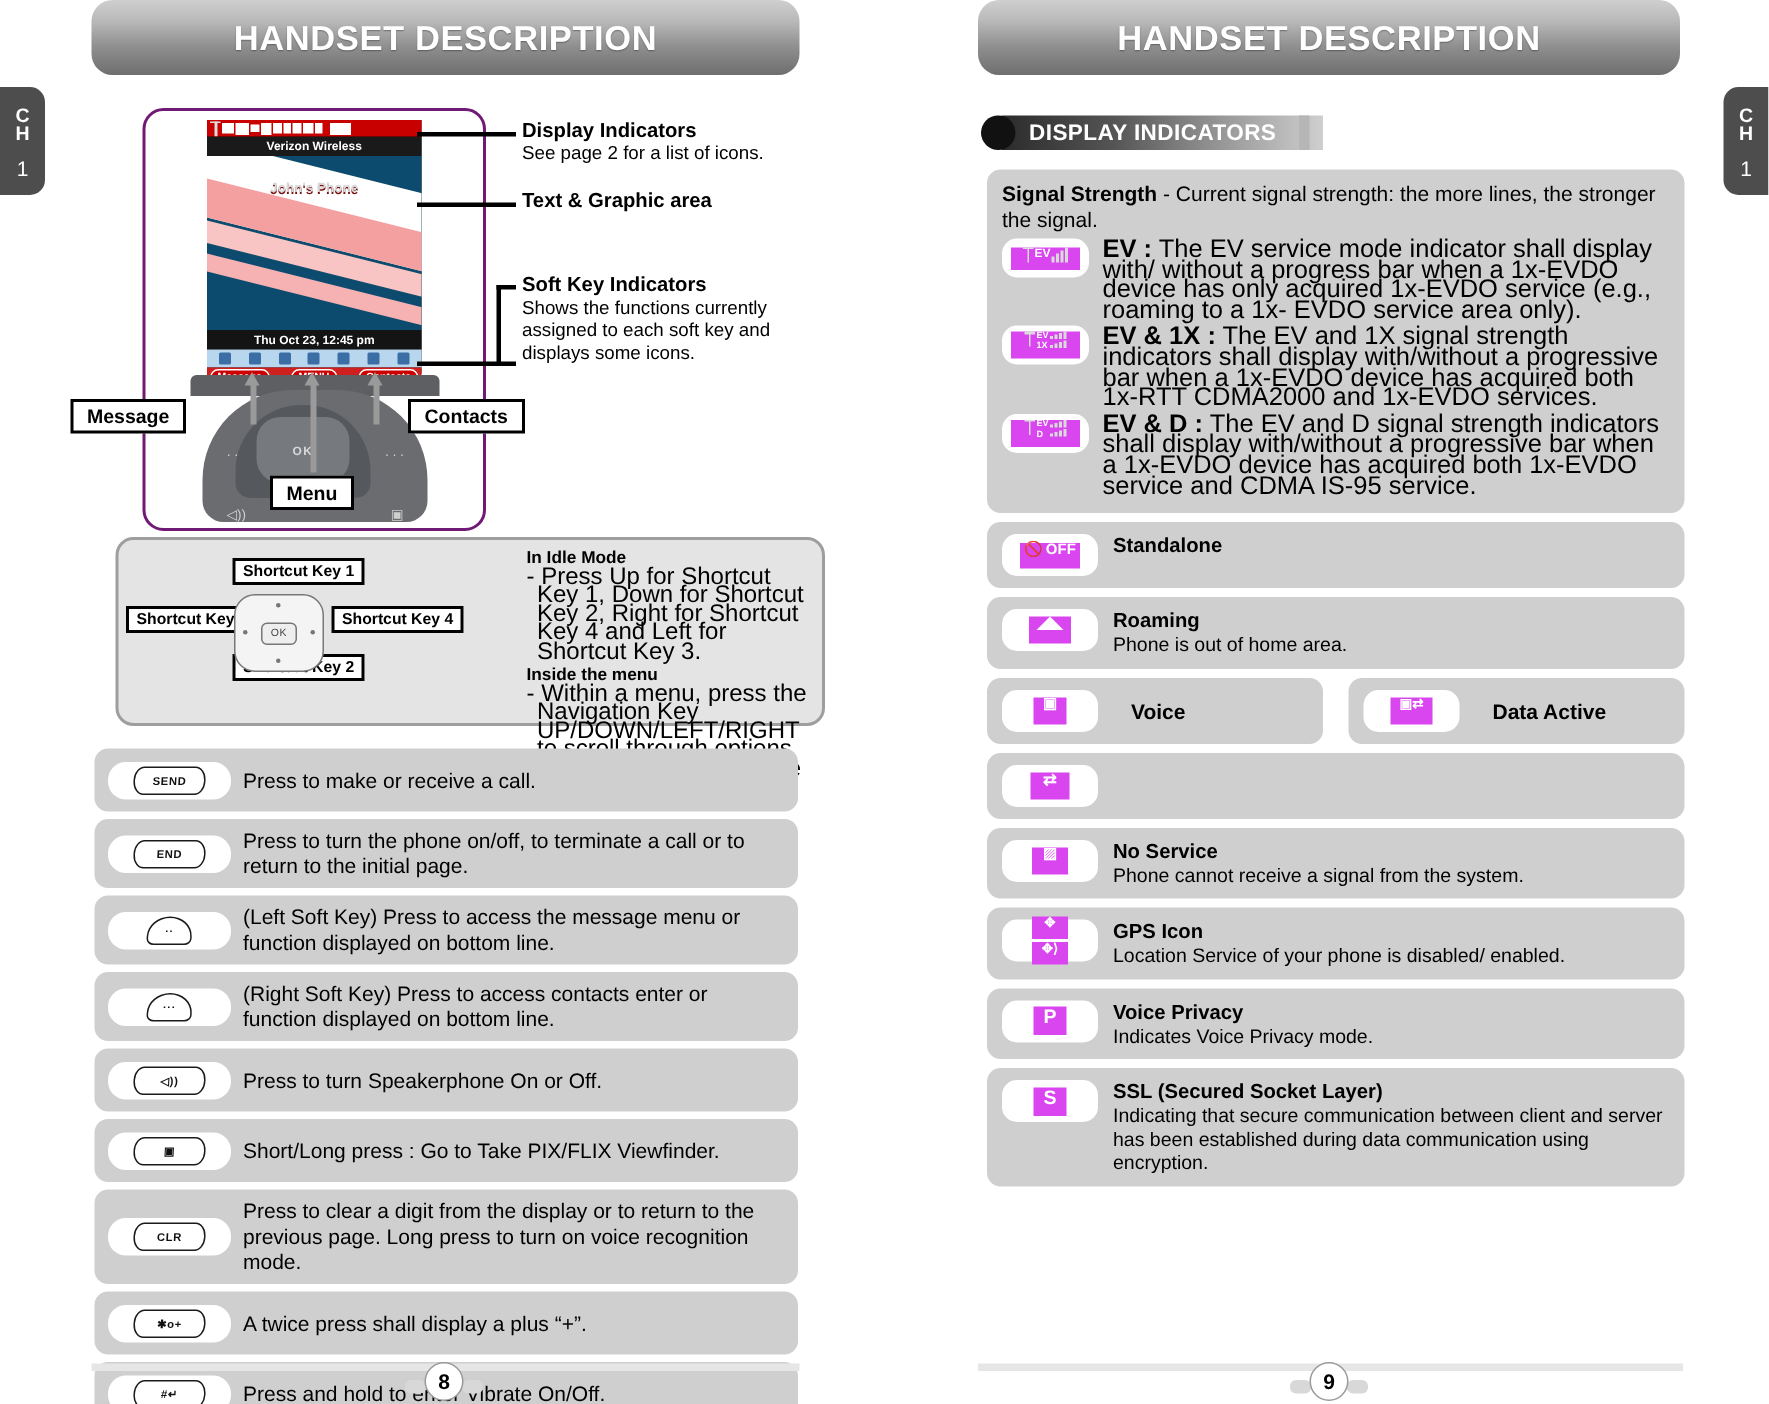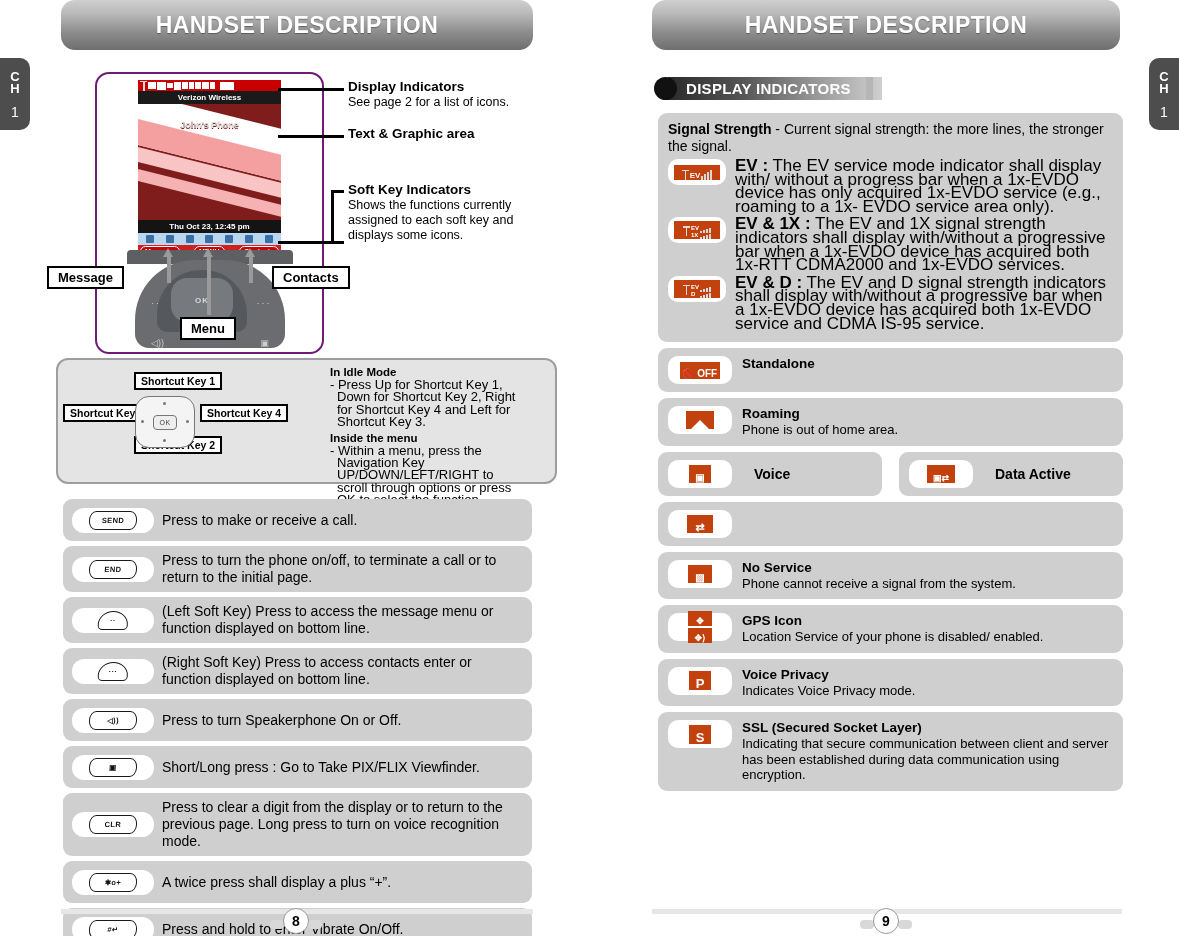--- a/index.html
+++ b/index.html
@@ -42,21 +42,21 @@
   }
   .phone-screen{position:absolute;left:41px;top:6px;width:143px;height:169px;background:#000;}
   .statusbar{height:11px;background:#c80000;position:relative;overflow:hidden;}
   .statusbar .sb-icons{
     display:flex;align-items:center;gap:1px;height:11px;padding-left:2px;
     font-size:7px;color:#fff;letter-spacing:0px;line-height:11px;white-space:nowrap;
   }
   .sb-blk{background:#fff;display:inline-block;}
   .carrier{height:13px;background:#1a1a1a;color:#fff;font-size:8px;font-weight:bold;
     display:flex;align-items:center;justify-content:center;}
-  .wallpaper{height:116px;position:relative;overflow:hidden;background:#7f1d1d;}
+  .wallpaper{height:116px;position:relative;overflow:hidden;background:#0c4a6e;}
   .wallpaper .chev{position:absolute;}
   .wallpaper .w1{left:-24px;top:8px;width:200px;height:52px;background:#ffffff;transform:skewY(14deg);}
   .wallpaper .w2{left:-24px;top:34px;width:200px;height:26px;background:#f4a0a0;transform:skewY(14deg);}
   .wallpaper .w3{left:-24px;top:62px;width:200px;height:15px;background:#f8c4c4;transform:skewY(14deg);}
   .wallpaper .w4{left:-24px;top:84px;width:200px;height:12px;background:#f6b2b2;transform:skewY(14deg);}
   .wallpaper .phonename{position:absolute;left:0;right:0;top:16px;text-align:center;
     font-size:9px;font-weight:bold;color:#d8d8d8;text-shadow:0 1px 0 #7b1010;}
   .datebar{height:13px;background:#141414;color:#fff;font-size:8px;font-weight:bold;
     display:flex;align-items:center;justify-content:center;}
   .iconrow{height:12px;background:#b9d6ef;display:flex;align-items:center;justify-content:space-around;padding:0 2px;}
@@ -98,39 +98,39 @@
   .lbl-menu{left:180px;top:317px;}
 
   
   .leader{position:absolute;background:#000;z-index:4;}
   .callout{position:absolute;z-index:4;}
   .callout .co-title{font-weight:bold;font-size:13.5px;color:#000;margin:0 0 1px 0;}
   .callout .co-body{font-size:12.5px;color:#000;line-height:15px;}
 
   
   .idle-panel{
-    position:absolute;left:56px;top:358px;width:469px;height:122px;
-    background:#e4e4e4;border:2px solid #9e9e9e;border-radius:12px;padding-left:28px;
+    position:absolute;left:77px;top:358px;width:469px;height:122px;
+    background:#e4e4e4;border:2px solid #9e9e9e;border-radius:12px;
   }
   .idle-left{position:absolute;left:0;top:0;width:268px;height:100%;}
   .idle-right{position:absolute;left:272px;top:6px;width:192px;}
   .sk{position:absolute;background:#fff;border:2px solid #000;font-weight:bold;font-size:10.5px;
     padding:1px 5px;white-space:nowrap;}
   .sk1{left:76px;top:12px;}
   .sk2{left:76px;top:76px;}
   .sk3{left:5px;top:44px;}
   .sk4{left:142px;top:44px;}
   .navkey{position:absolute;left:77px;top:36px;width:58px;height:50px;
     border:1.5px solid #777;border-radius:14px;background:#f4f4f4;
     display:flex;align-items:center;justify-content:center;}
   .navkey .okc{width:22px;height:13px;border:1.5px solid #777;border-radius:4px;background:#eee;
     font-size:7px;display:flex;align-items:center;justify-content:center;color:#444;letter-spacing:.5px;}
   .navdot{position:absolute;width:3px;height:3px;background:#777;border-radius:50%;}
   .idle-h{font-weight:bold;font-size:11.5px;margin:0 0 1px 0;}
-  .idle-p{font-size:13px;line-height:12.4px;margin:0 0 3px 0;padding-left:7px;text-indent:-7px;}
+  .idle-p{font-size:16px;line-height:12.4px;margin:0 0 3px 0;padding-left:7px;text-indent:-7px;}
 
   
   .keyrows{position:absolute;left:63px;top:499px;width:469px;}
   .keyrow{
     background:#cfcfcf;border-radius:9px;margin-bottom:5px;
     display:flex;align-items:center;padding:6px 0;min-height:30px;
   }
   .keycap{
     flex:0 0 82px;margin:0 8px 0 9px;height:25px;background:#fff;border-radius:12px;
     display:flex;align-items:center;justify-content:center;
@@ -174,21 +174,21 @@
   .sigtext{font-size:17px;line-height:13.6px;flex:1;}
   .sigtext b{font-weight:bold;}
 
   
   .pairrow{display:flex;gap:17px;margin-bottom:6px;}
   .pairrow .rrow{flex:1;margin-bottom:0;display:flex;align-items:center;}
   .pairrow .rtitle{font-size:14px;}
   .pairrow .ricon{margin-right:22px;}
 
   
-  .px{background:#c2410c;display:flex;align-items:flex-end;justify-content:center;
+  .px{background:#d946ef;display:flex;align-items:flex-start;justify-content:center;
       color:#fff;font-weight:bold;line-height:1;}
   .px-sig{width:42px;height:15px;font-size:8px;gap:1px;padding:0 2px;}
   .bars{display:inline-flex;align-items:flex-end;gap:1px;height:10px;}
   .bars span{width:2px;background:#d9d9d9;}
   .bars span:nth-child(1){height:4px;}
   .bars span:nth-child(2){height:6px;}
   .bars span:nth-child(3){height:8px;}
   .bars span:nth-child(4){height:10px;}
   .ant{display:inline-block;width:7px;height:10px;position:relative;}
   .ant:before{content:"";position:absolute;left:3px;top:0;width:1.5px;height:10px;background:#dcdcdc;}

